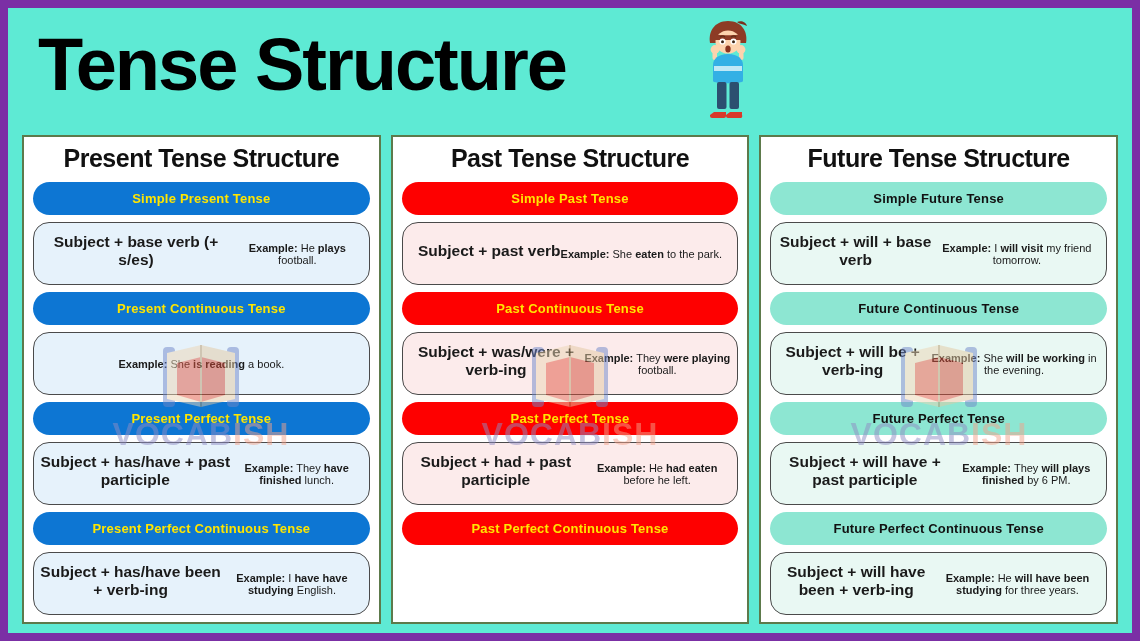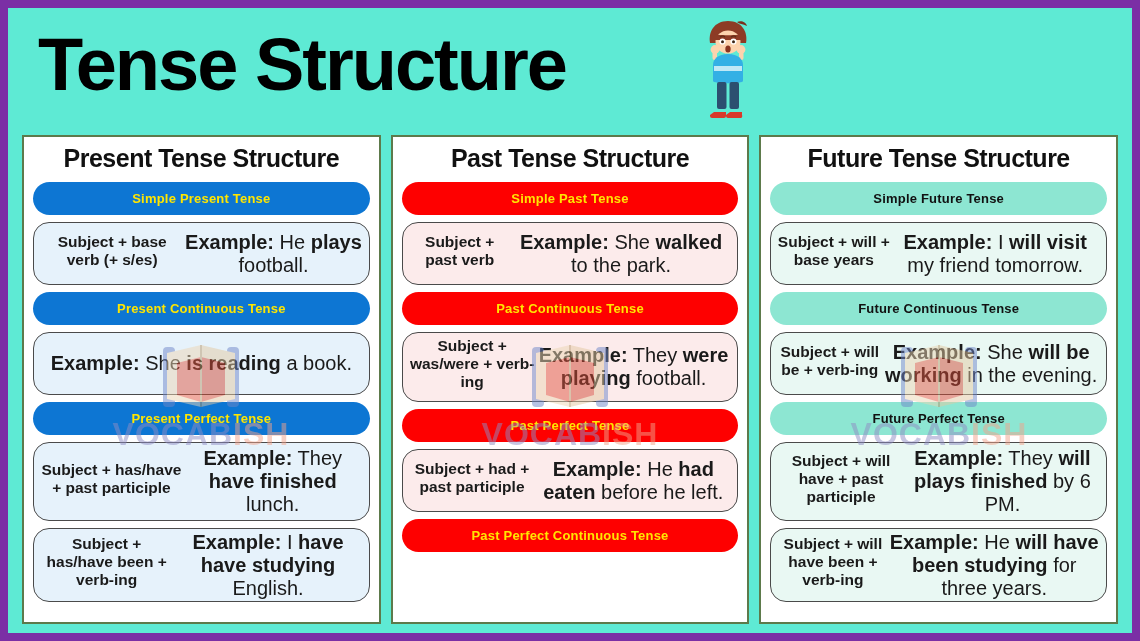--- a/index.html
+++ b/index.html
@@ -38,21 +38,21 @@
   }
   .box{
     box-sizing:border-box;min-height:63px;margin:0 0 7px;
     border:1.6px solid var(--box-border,#4a4a4a);border-radius:16px;
     background:var(--box-bg,#eee);
     display:flex;flex-direction:row;align-items:center;justify-content:center;
     padding:4px 6px;text-align:center;
   }
   .box:last-of-type{flex:1;margin-bottom:12px;}
   .structure{margin:0 0 6px;font-size:15.5px;font-weight:800;color:#1a1a1a;}
-  .example{margin:0;font-size:20px;color:#1a1a1a;}
+  .example{margin:0;font-size:11px;color:#1a1a1a;}
   .example b{font-weight:800;}
   .watermark{
     position:absolute;left:50%;top:196px;transform:translateX(-50%);
     width:220px;height:135px;opacity:0.5;pointer-events:none;z-index:5;
   }
 </style>
 </head>
 <body>
 
 <div class="frame">
@@ -121,20 +121,23 @@
       <div class="box">
         <p class="structure">Subject + has/have + past participle</p>
         <p class="example">
           <b>Example:</b>
           <span>They</span>
           <b>have finished</b>
           <span>lunch.</span>
         </p>
       </div>
 
+      <div class="pill">
+        <span>Present Perfect Continuous Tense</span>
+      </div>
       <div class="box">
         <p class="structure">Subject + has/have been + verb-ing</p>
         <p class="example">
           <b>Example:</b>
           <span>I</span>
           <b>have have studying</b>
           <span>English.</span>
         </p>
       </div>
 
@@ -158,21 +161,21 @@
       <h2 class="col-header">Past Tense Structure</h2>
 
       <div class="pill">
         <span>Simple Past Tense</span>
       </div>
       <div class="box">
         <p class="structure">Subject + past verb</p>
         <p class="example">
           <b>Example:</b>
           <span>She</span>
-          <b>walked</b>
+          <b>eaten</b>
           <span>to the park.</span>
         </p>
       </div>
 
       <div class="pill">
         <span>Past Continuous Tense</span>
       </div>
       <div class="box">
         <p class="structure">Subject + was/were + verb-ing</p>
         <p class="example">
@@ -216,21 +219,21 @@
       </svg>
     </section>
 
     <section class="column" style="--pill-bg: #8de6d2; --pill-text: #111111; --box-bg: #e9f8f3;">
       <h2 class="col-header">Future Tense Structure</h2>
 
       <div class="pill">
         <span>Simple Future Tense</span>
       </div>
       <div class="box">
-        <p class="structure">Subject + will + base years</p>
+        <p class="structure">Subject + will + base verb</p>
         <p class="example">
           <b>Example:</b>
           <span>I</span>
           <b>will visit</b>
           <span>my friend tomorrow.</span>
         </p>
       </div>
 
       <div class="pill">
         <span>Future Continuous Tense</span>
@@ -251,20 +254,23 @@
       <div class="box">
         <p class="structure">Subject + will have + past participle</p>
         <p class="example">
           <b>Example:</b>
           <span>They</span>
           <b>will plays finished</b>
           <span>by 6 PM.</span>
         </p>
       </div>
 
+      <div class="pill">
+        <span>Future Perfect Continuous Tense</span>
+      </div>
       <div class="box">
         <p class="structure">Subject + will have been + verb-ing</p>
         <p class="example">
           <b>Example:</b>
           <span>He</span>
           <b>will have been studying</b>
           <span>for three years.</span>
         </p>
       </div>
 

